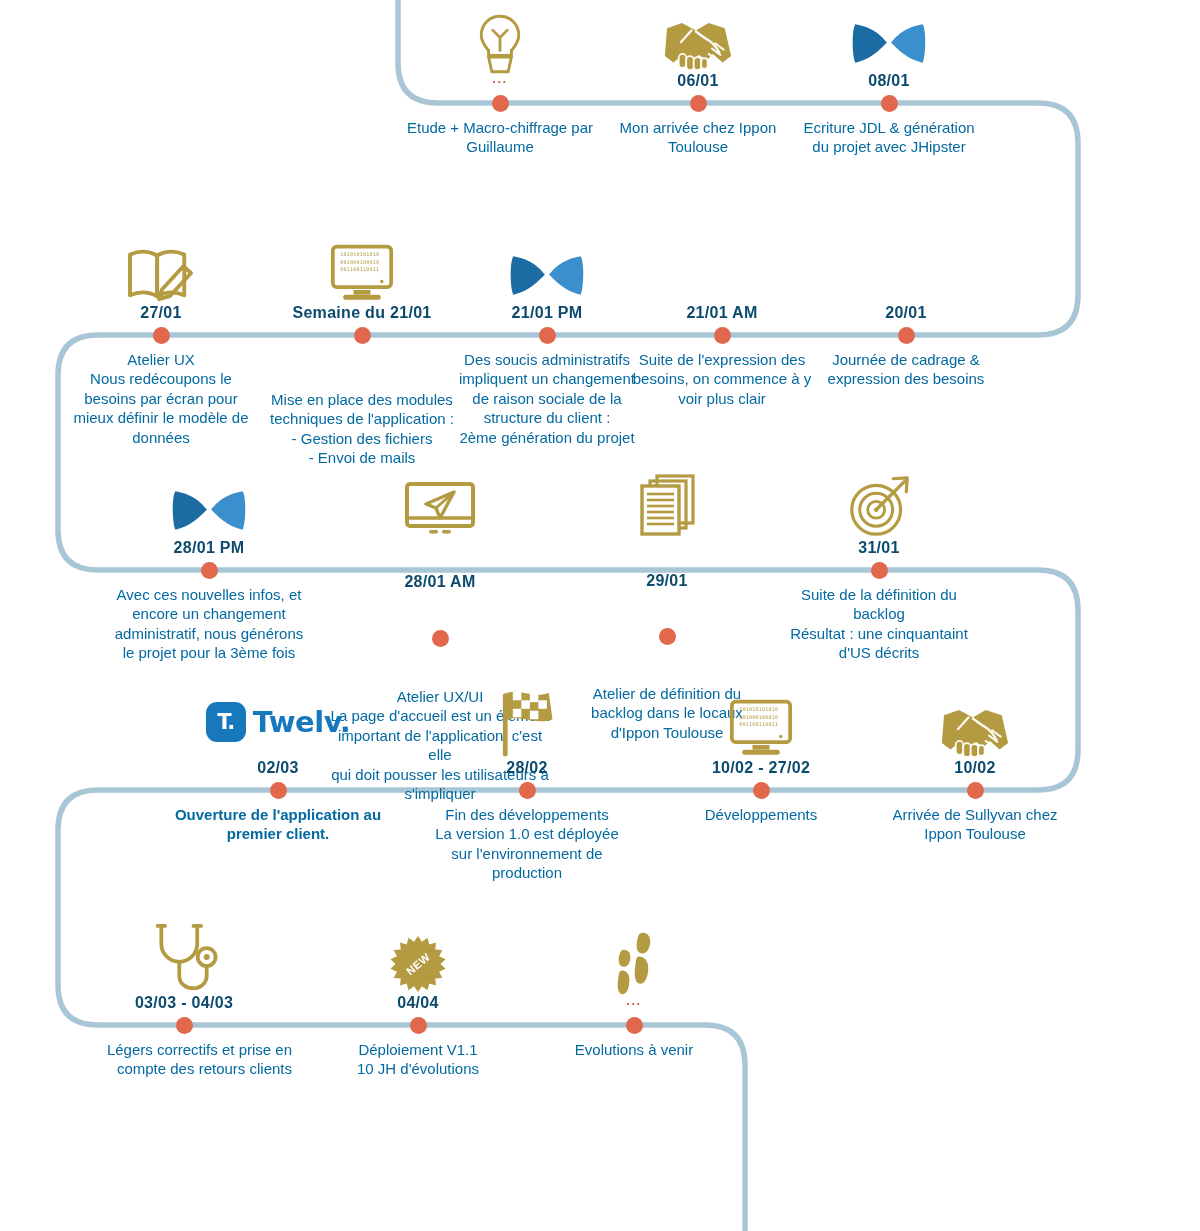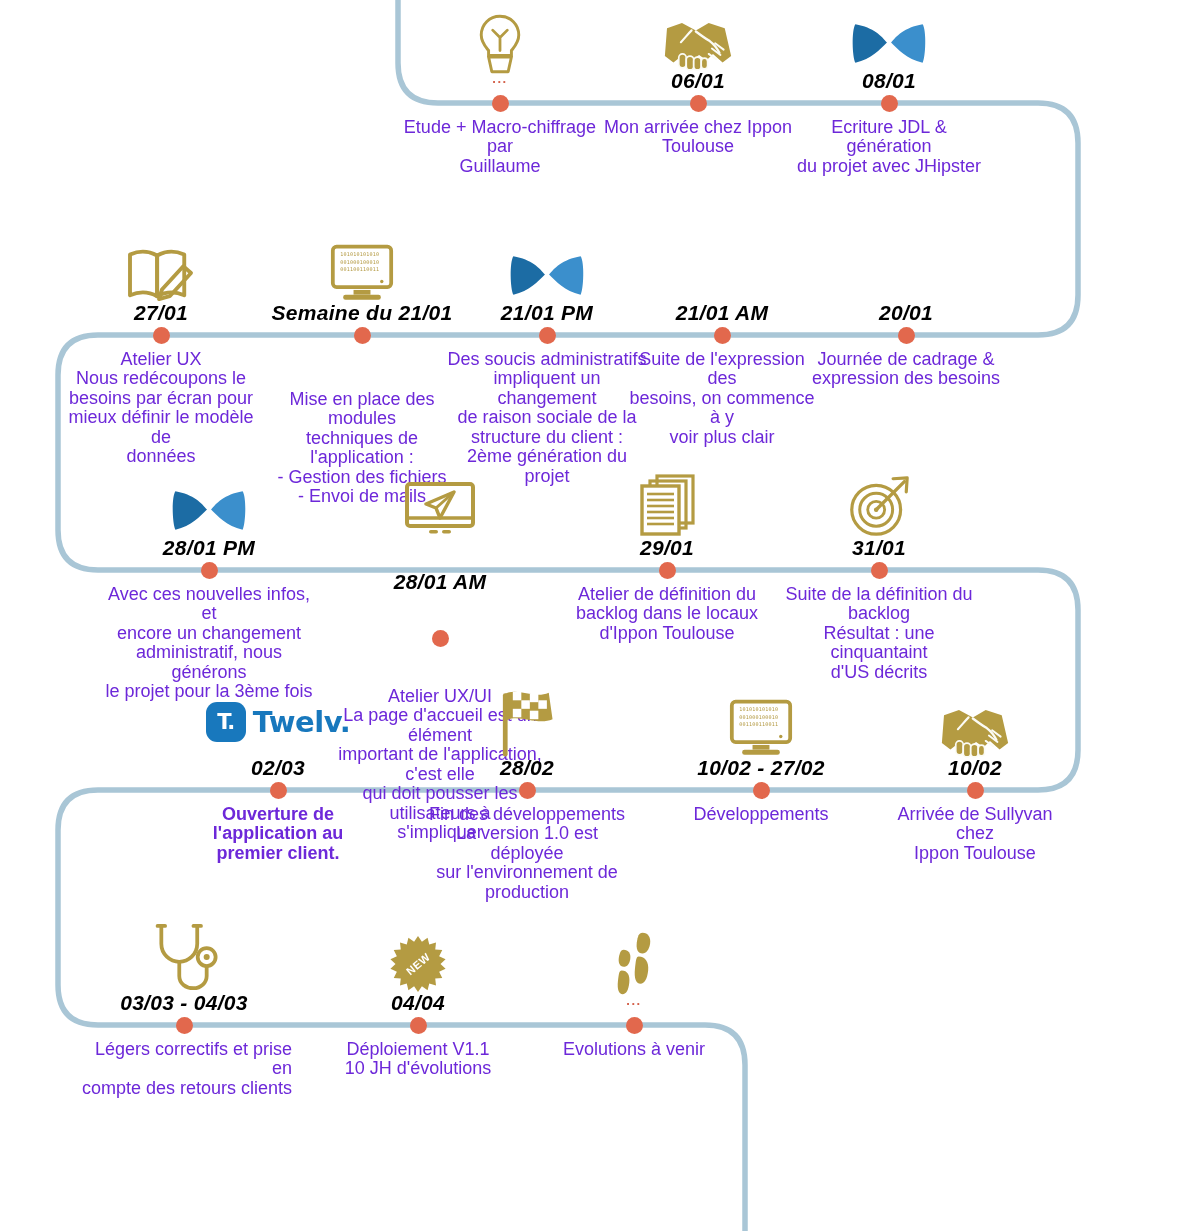--- a/index.html
+++ b/index.html
@@ -34,37 +34,36 @@
   .icon-wrap svg{display:block;}
   .dots-mini{
     color:#d4604a;
     font-size:13px;
     letter-spacing:1.5px;
     line-height:8px;
     height:10px;
     font-weight:700;
   }
   .date{
-    color:#000000;
-    font-size:21px;
+    color:#0c4a6e;
+    font-size:16px;
     font-weight:700;
     letter-spacing:0.3px;
     white-space:nowrap;
     line-height:20px;
     margin-bottom:2px;
-    font-style:italic;
   }
   .dot{
     width:17px;height:17px;border-radius:50%;
     background:#e2684d;
     margin:2px 0 6px 0;
   }
   .desc{
-    color:#6d28d9;
-    font-size:18px;
+    color:#0369a1;
+    font-size:15px;
     line-height:19.5px;
     white-space:pre-line;
   }
   
   .twelv-logo{
     display:flex;align-items:center;gap:7px;height:72px;
   }
   .twelv-mark{
     width:40px;height:40px;border-radius:11px;
     background:#1878bd;
@@ -373,21 +372,21 @@
         <div class="date">28/01 AM</div>
         <div class="dot"></div>
         <div class="desc" style="width: 230px;">Atelier UX/UI
 La page d'accueil est un élément
 important de l'application, c'est elle
 qui doit pousser les utilisateurs à
 s'impliquer</div>
       </div>
     </div>
     <div class="node" style="left: 667px; top: 570px;">
-      <div class="node-inner" style="left: 0px; top: -104.5px;">
+      <div class="node-inner" style="left: 0px; top: -104.5px; gap: 33px;">
         <div class="icon-wrap">
           <svg width="62" height="64" viewBox="0 0 60 64">
             <use href="#def-documents"></use>
           </svg>
         </div>
         <div class="date">29/01</div>
         <div class="dot"></div>
         <div class="desc" style="width: 190px;">Atelier de définition du
 backlog dans le locaux
 d'Ippon Toulouse</div>

